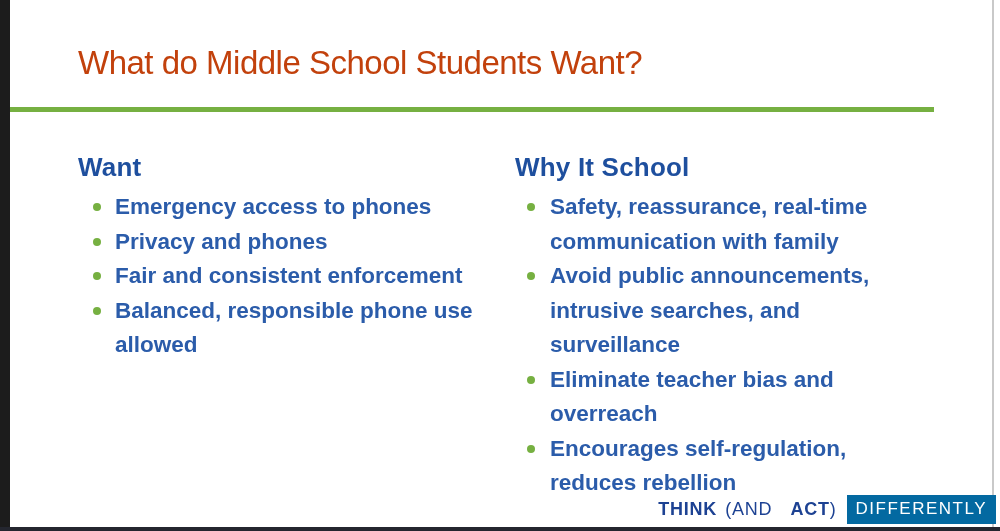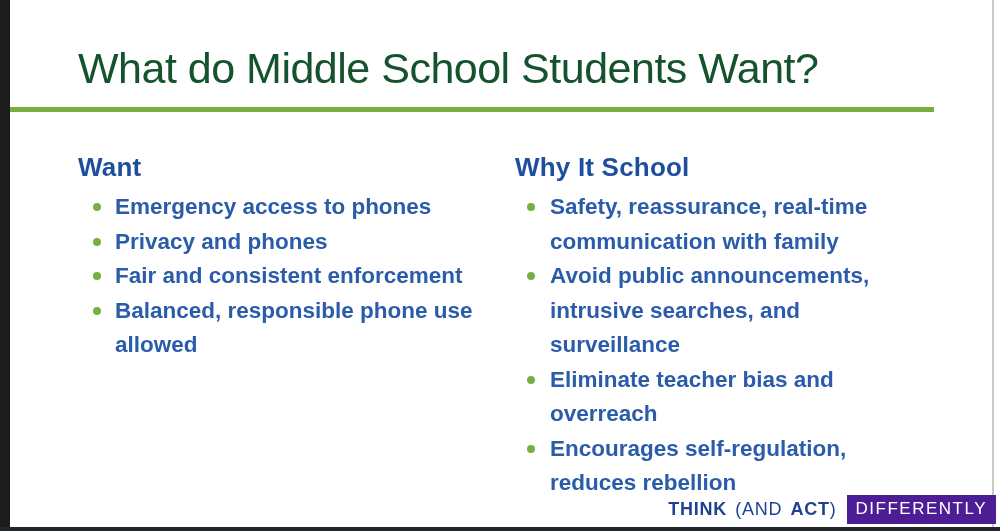--- a/index.html
+++ b/index.html
@@ -26,24 +26,24 @@
     background: #c9c9c9;
   }
   .bottom-edge-line {
     position: absolute; left: 0; bottom: 0;
     width: 1000px; height: 4px;
     background: #24262f;
   }
 
   .slide-title {
     position: absolute; left: 78px; top: 44px;
-    font-size: 43px;
+    font-size: 33px;
     font-weight: 400;
     letter-spacing: -0.5px;
-    color: #14532d;
+    color: #c2410c;
     white-space: nowrap;
   }
 
   .title-divider {
     position: absolute; left: 10px; top: 107px;
     width: 924px; height: 5px;
     background: #76b041;
   }
 
   .column { position: absolute; top: 152px; }
@@ -91,26 +91,26 @@
     position: absolute; right: 4px; bottom: 7px;
     display: flex;
     align-items: center;
     white-space: nowrap;
   }
   .tagline .t-word {
     font-size: 18px;
     color: #1d4293;
     letter-spacing: 0.8px;
   }
-  .tagline .t-bold { font-weight: 800; }
+  .tagline .t-bold { font-weight: 800; margin-left: 10px; }
   .tagline .t-light { font-weight: 400; }
   .tagline .sp { margin-right: 8px; }
   .tagline-badge {
     margin-left: 10px;
-    background: #4c1d95;
+    background: #0369a1;
     color: #ffffff;
     font-size: 17px;
     font-weight: 500;
     letter-spacing: 1.5px;
     padding: 4px 9px 5px 9px;
   }
 </style>
 </head>
 <body>
 

